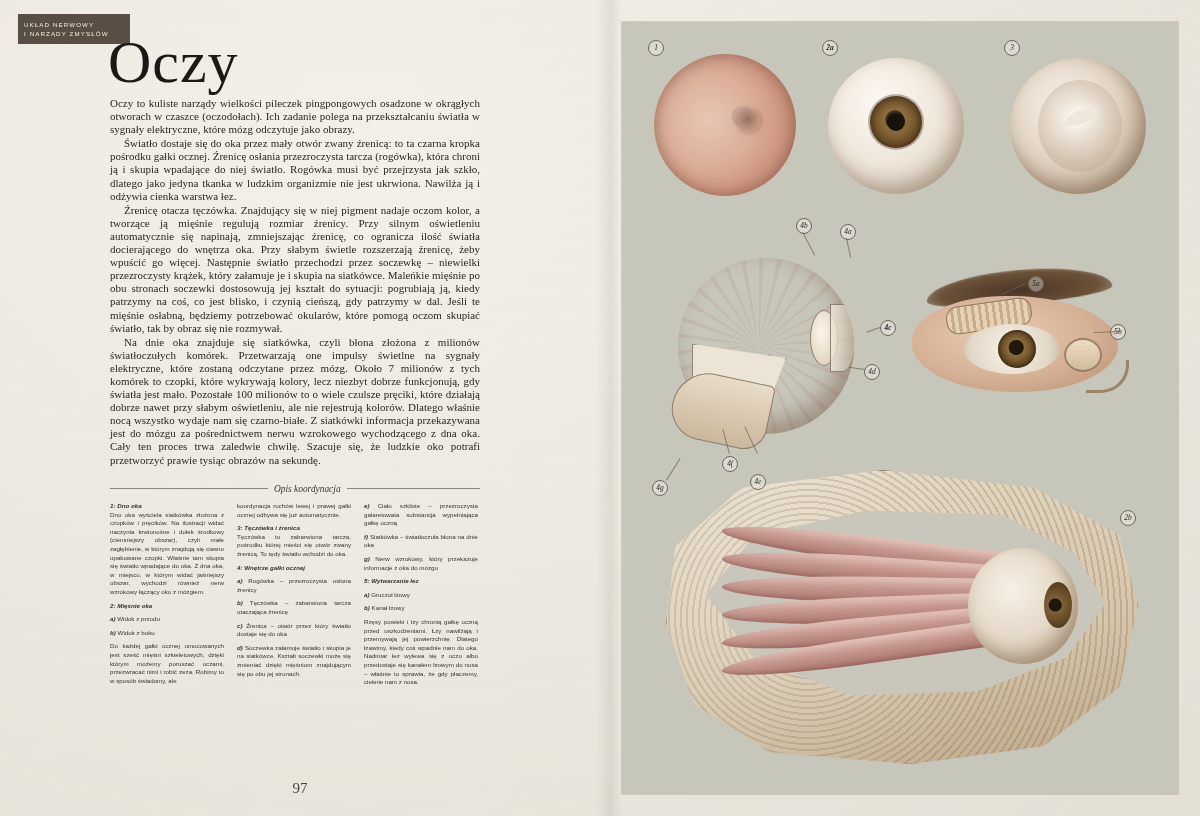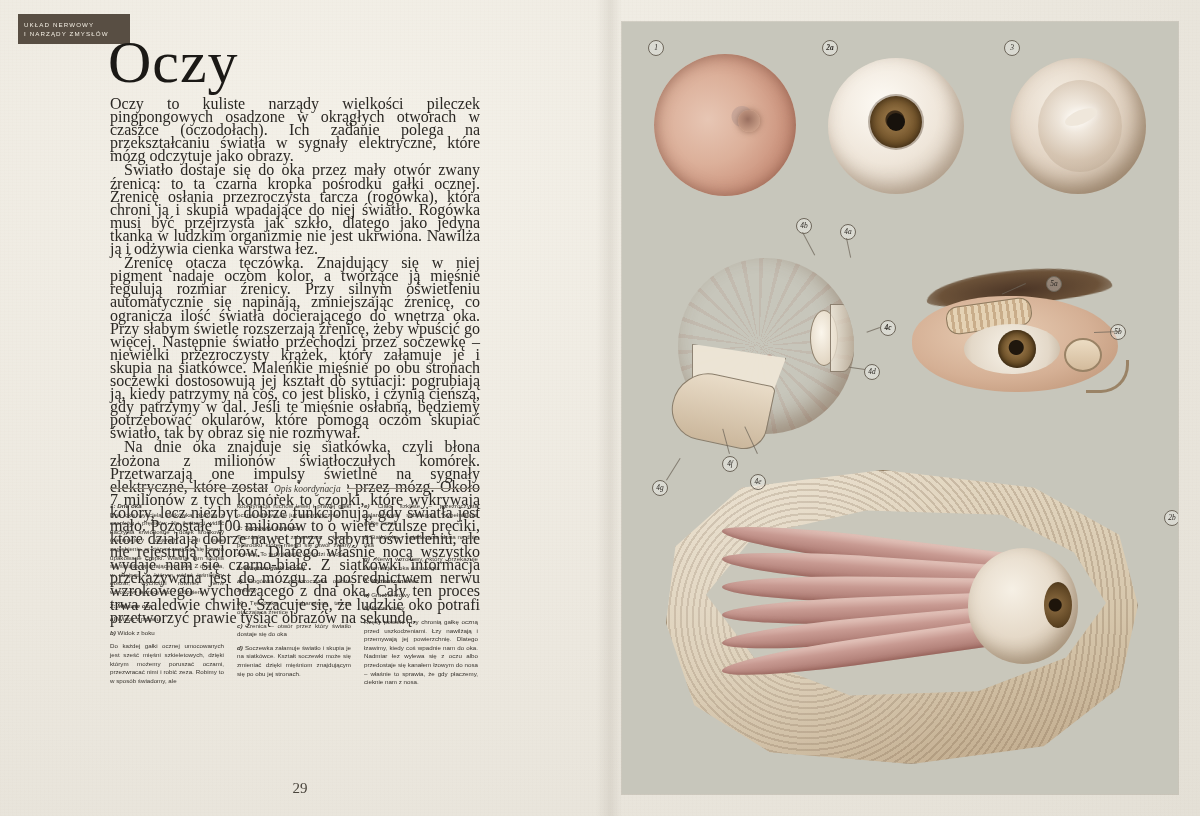--- a/index.html
+++ b/index.html
@@ -72,21 +72,21 @@
     font-weight: 400;
     color: #1b1916;
     letter-spacing: 1px;
     line-height: 1;
   }
   .body-col {
     position: absolute;
     left: 110px;
     top: 97px;
     width: 370px;
-    font-size: 16px;
+    font-size: 11px;
     line-height: 13.1px;
     color: #2a2723;
     text-align: justify;
   }
   .body-col p {
     margin: 0;
   }
   .body-col p + p {
     text-indent: 14px;
     margin-top: 1px;
@@ -539,21 +539,21 @@
         <p>
           <span class="cap-h">b)</span>
           <span>Kanał łzowy</span>
         </p>
         <p>
           <span>Rzęsy powieki i łzy chronią gałkę oczną przed uszkodzeniami. Łzy nawilżają i przemywają jej powierzchnię. Dlatego łzawimy, kiedy coś wpadnie nam do oka. Nadmiar łez wylewa się z oczu albo przedostaje się kanałem łzowym do nosa – właśnie to sprawia, że gdy płaczemy, cieknie nam z nosa.</span>
         </p>
       </div>
     </div>
 
-    <div class="folio">29</div>
+    <div class="folio">97</div>
   </div>
 
   <div class="plate">
     <div class="plate-inner">
 
       <div class="fundus">
         <div class="disc"></div>
       </div>
 
       <div class="eyeball-front">
@@ -606,23 +606,23 @@
       <div class="lbl" style="left:26px;top:18px;">1</div>
       <div class="lbl" style="left:200px;top:18px;font-weight:bold;">2a</div>
       <div class="lbl" style="left:382px;top:18px;">3</div>
       <div class="lbl" style="left:174px;top:196px;text-align:center;">4b</div>
       <div class="lbl" style="left:218px;top:202px;">4a</div>
       <div class="lbl" style="left:258px;top:298px;font-weight:bold;">4c</div>
       <div class="lbl" style="left:242px;top:342px;">4d</div>
       <div class="lbl" style="left:100px;top:434px;">4f</div>
       <div class="lbl" style="left:128px;top:452px;">4e</div>
       <div class="lbl" style="left:30px;top:458px;">4g</div>
-      <div class="lbl" style="left:424px;top:254px;">5a</div>
+      <div class="lbl" style="left:406px;top:254px;">5a</div>
       <div class="lbl" style="left:488px;top:302px;">5b</div>
-      <div class="lbl" style="left:498px;top:488px;margin-left:44px;">2b</div>
+      <div class="lbl" style="left:498px;top:488px;">2b</div>
 
       <div class="leader" style="left:181px;top:210px;width:26px;transform:rotate(62deg);"></div>
       <div class="leader" style="left:225px;top:216px;width:20px;transform:rotate(78deg);"></div>
       <div class="leader" style="left:258px;top:306px;width:14px;transform:rotate(160deg);"></div>
       <div class="leader" style="left:243px;top:348px;width:16px;transform:rotate(188deg);"></div>
       <div class="leader" style="left:107px;top:432px;width:26px;transform:rotate(-105deg);"></div>
       <div class="leader" style="left:135px;top:432px;width:30px;transform:rotate(-115deg);"></div>
       <div class="leader" style="left:44px;top:458px;width:26px;transform:rotate(-58deg);"></div>
       <div class="leader" style="left:404px;top:262px;width:26px;transform:rotate(156deg);"></div>
       <div class="leader" style="left:498px;top:310px;width:26px;transform:rotate(178deg);"></div>

